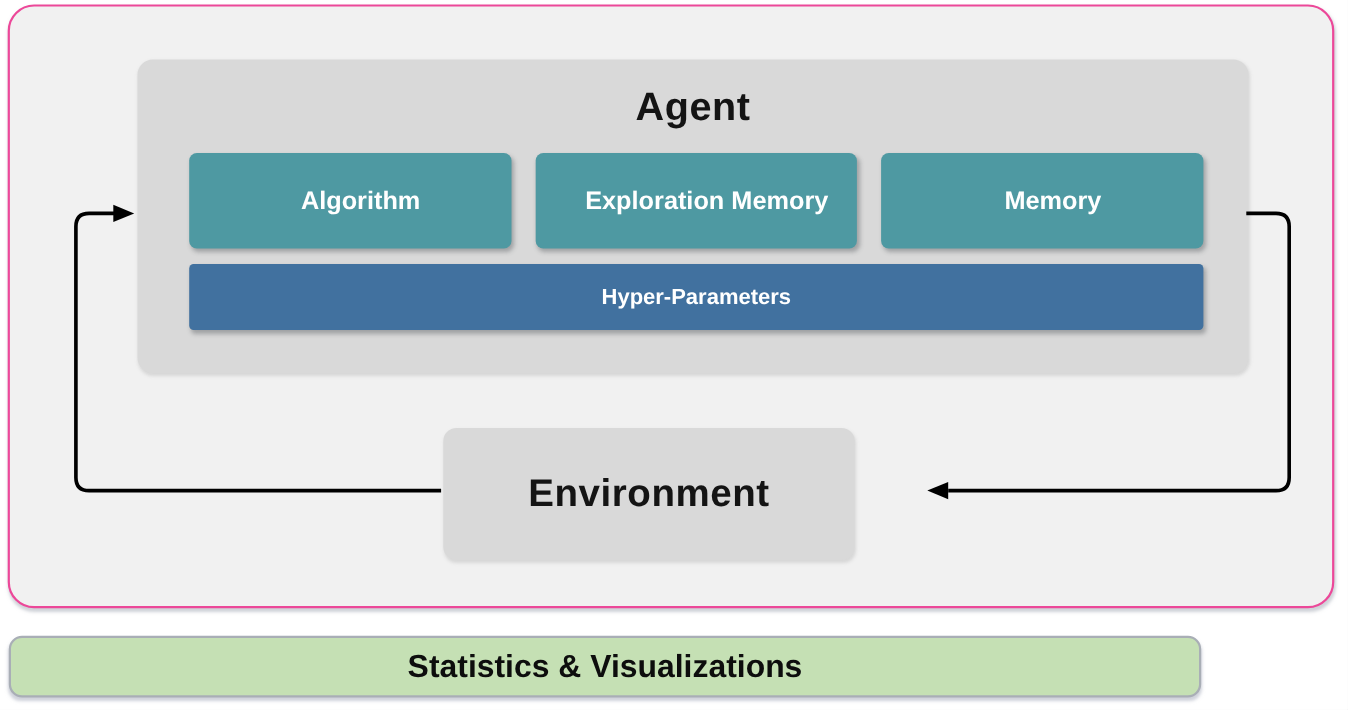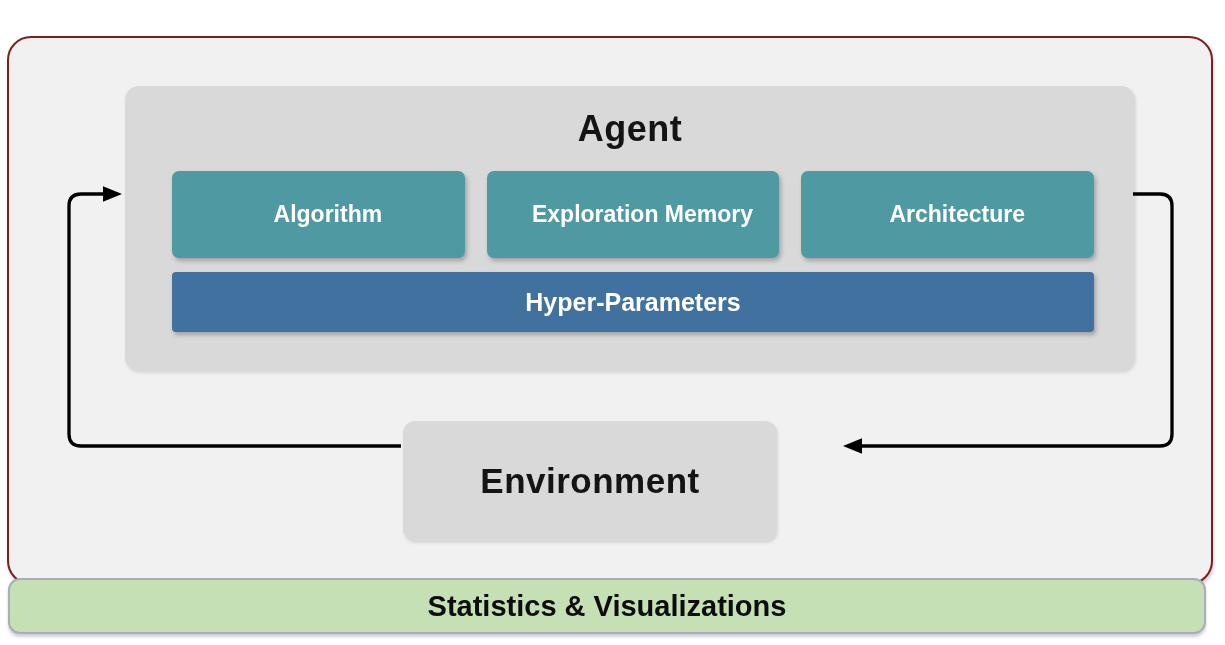--- a/index.html
+++ b/index.html
@@ -14,24 +14,23 @@
     height: 645px;
     background: #ffffff;
     overflow: hidden;
   }
   .outer-panel {
     position: absolute;
     left: 7px; top: 4px;
     width: 1206px; height: 549px;
     box-sizing: border-box;
     background: var(--canvas-gray, #f1f1f1);
-    border: 2px solid #7f1d1d;
+    border: 2px solid #ec4899;
     border-radius: 24px;
     box-shadow: 1px 3px 3px rgba(160,166,178,0.5);
-    margin-top: 32px;
   }
   .agent-box {
     position: absolute;
     left: 116px; top: 48px;
     width: 1010px; height: 285px;
     background: var(--box-gray, #d9d9d9);
     border-radius: 14px;
     box-shadow: 1px 2px 3px rgba(140,140,140,0.25);
   }
   .agent-title {
@@ -70,21 +69,21 @@
     position: absolute;
     left: 47px; top: 186px;
     width: 922px; height: 60px;
     background: var(--hyper-blue, #41719f);
     border-radius: 4px;
     box-shadow: 2px 3px 4px rgba(90,95,100,0.45);
     display: flex;
     align-items: center;
     justify-content: center;
     color: #ffffff;
-    font-size: 25px;
+    font-size: 20px;
     font-weight: bold;
   }
   .env-box {
     position: absolute;
     left: 394px; top: 383px;
     width: 374px; height: 120px;
     background: var(--box-gray, #d9d9d9);
     border-radius: 12px;
     box-shadow: 1px 2px 3px rgba(140,140,140,0.25);
     display: flex;
@@ -97,21 +96,21 @@
   }
   .arrows-svg {
     position: absolute;
     left: 0; top: 0;
     width: 1225px; height: 645px;
     pointer-events: none;
   }
   .stats-bar {
     position: absolute;
     left: 8px; top: 578px;
-    width: 1198px; height: 56px;
+    width: 1084px; height: 56px;
     box-sizing: border-box;
     background: var(--stats-green, #c5e0b4);
     border: 2px solid #a9aeb6;
     border-radius: 12px;
     box-shadow: 0 3px 3px rgba(165,172,188,0.55);
     display: flex;
     align-items: center;
     justify-content: center;
     color: #0d0d0d;
     font-size: 29px;
@@ -124,21 +123,21 @@
 <div class="canvas">
 
   <div class="outer-panel">
 
     <div class="agent-box">
       <div class="agent-title">Agent</div>
 
       <div class="modules-row">
         <div class="module">Algorithm</div>
         <div class="module">Exploration Memory</div>
-        <div class="module">Architecture</div>
+        <div class="module">Memory</div>
       </div>
 
       <div class="hyper-bar">Hyper-Parameters</div>
     </div>
 
     <div class="env-box">Environment</div>
 
   </div>
 
   <svg class="arrows-svg" viewBox="0 0 1225 645" xmlns="http://www.w3.org/2000/svg">

